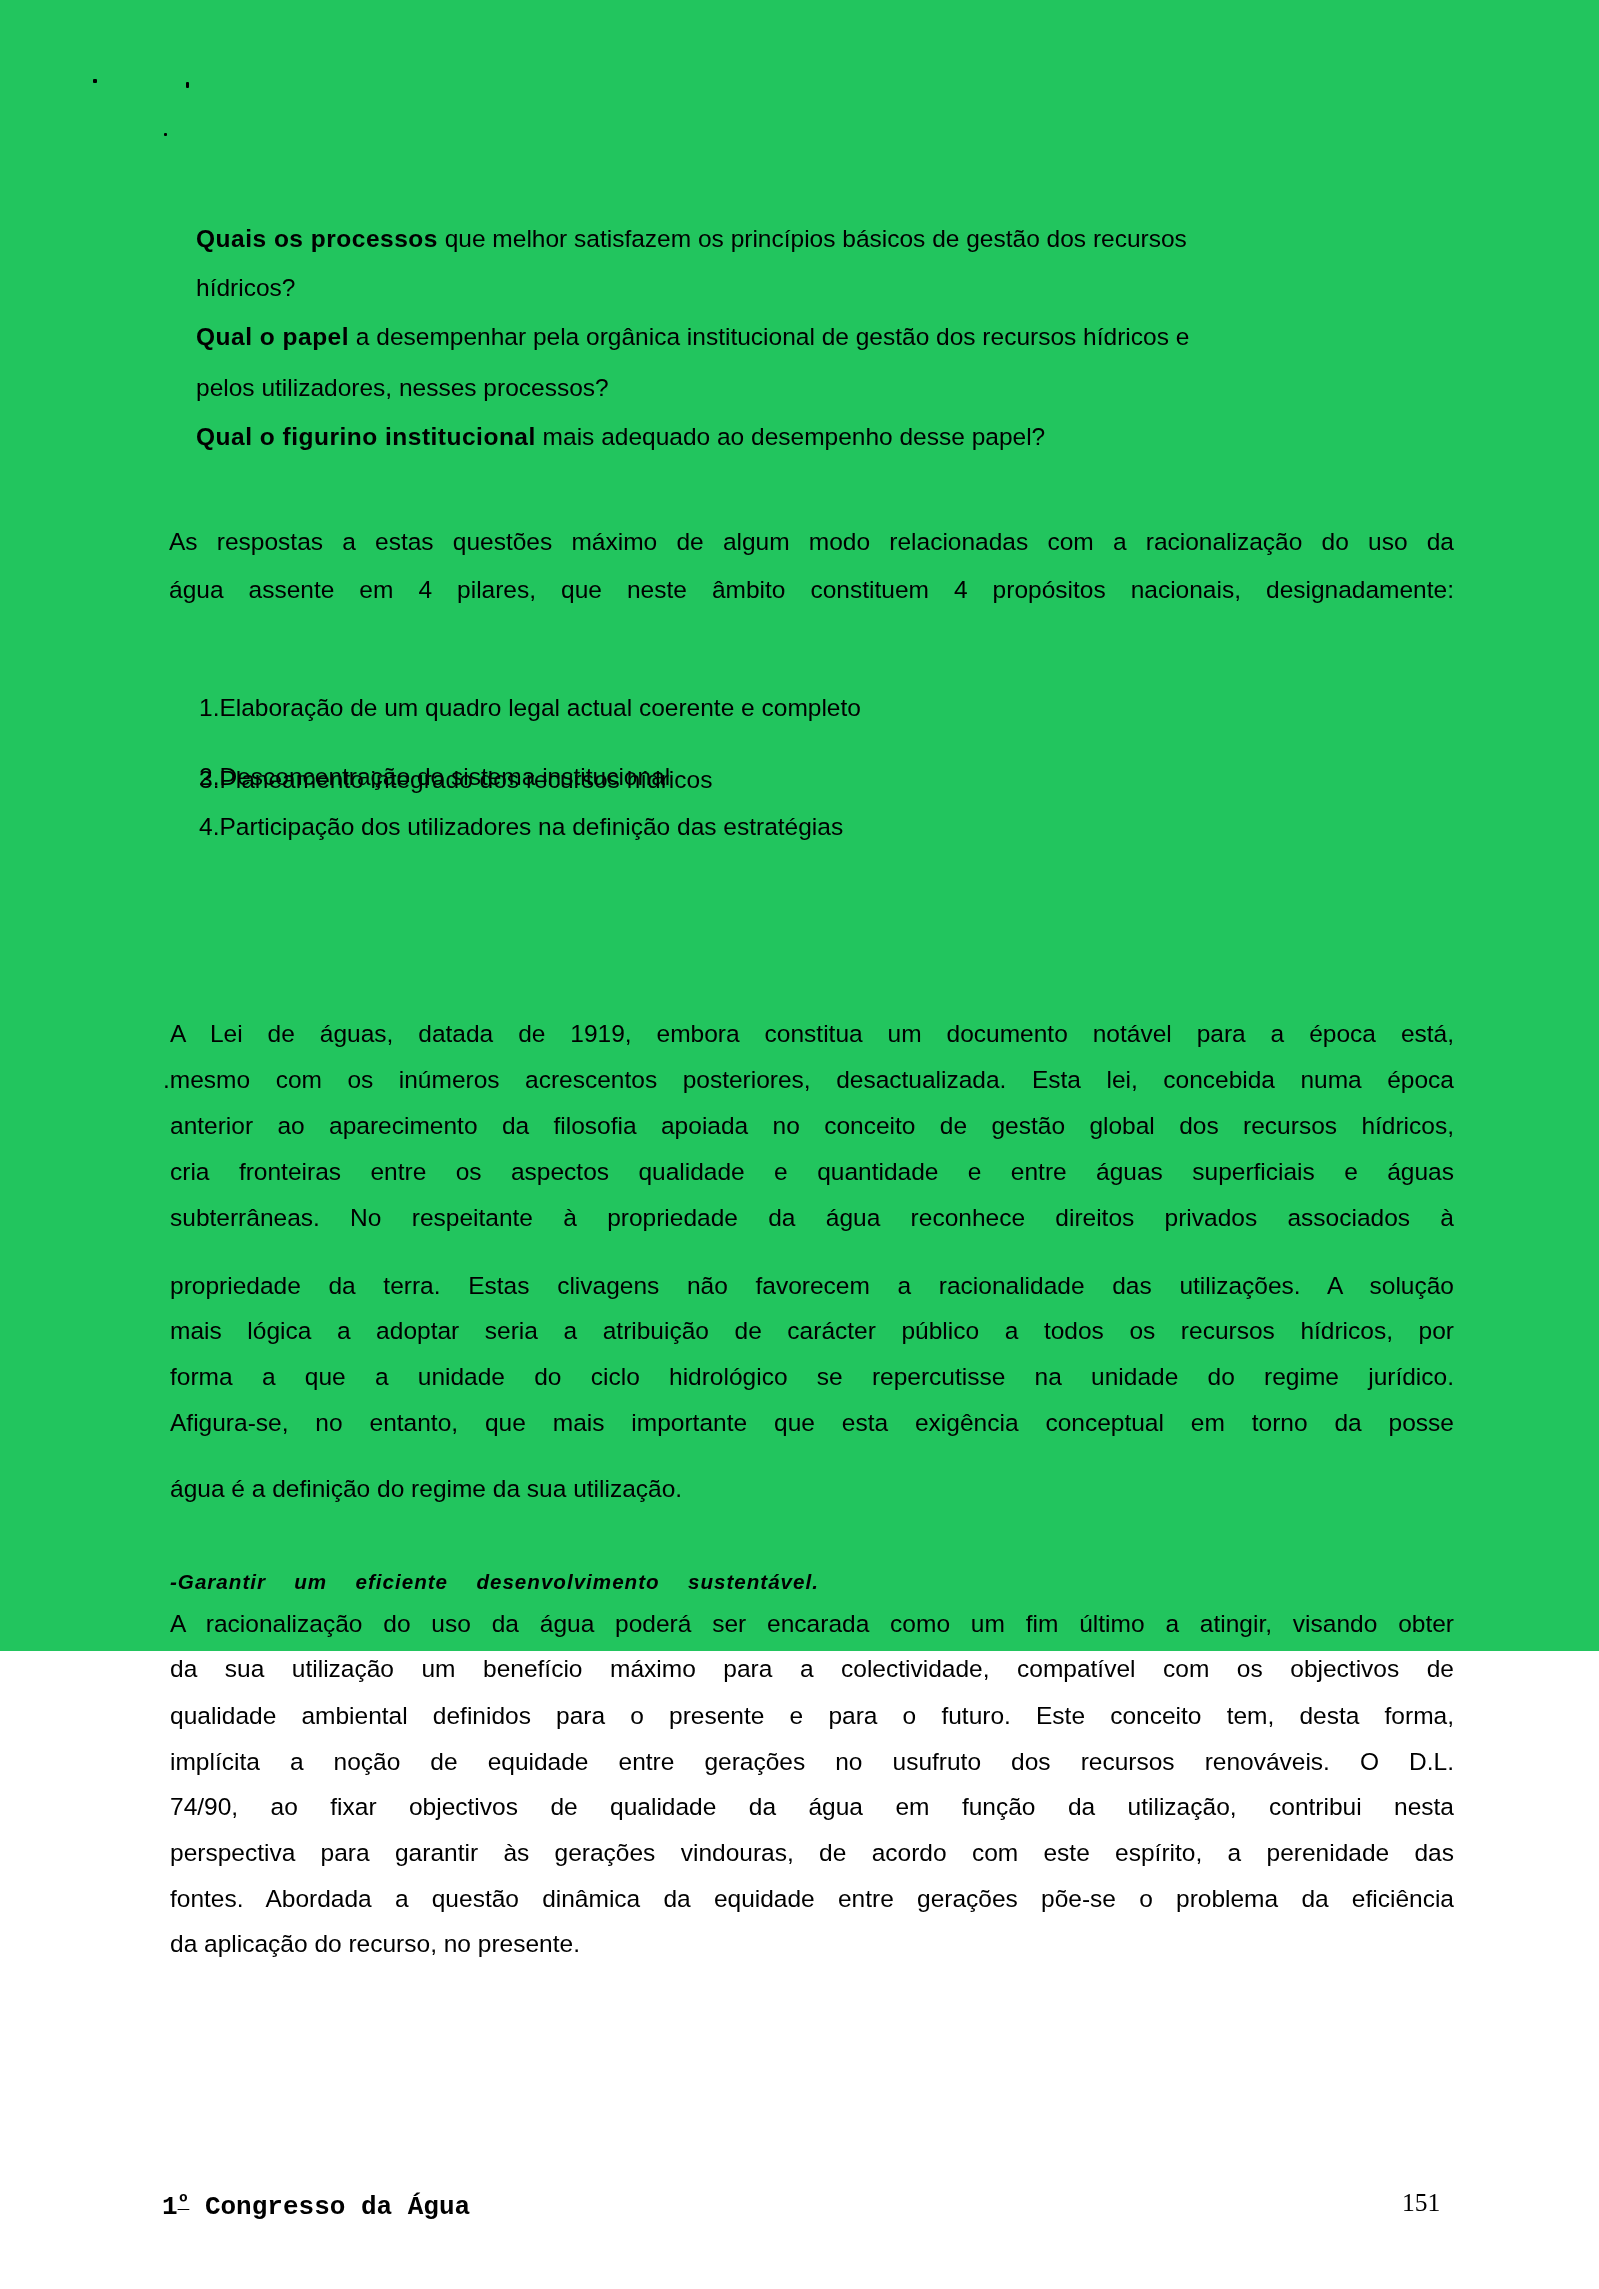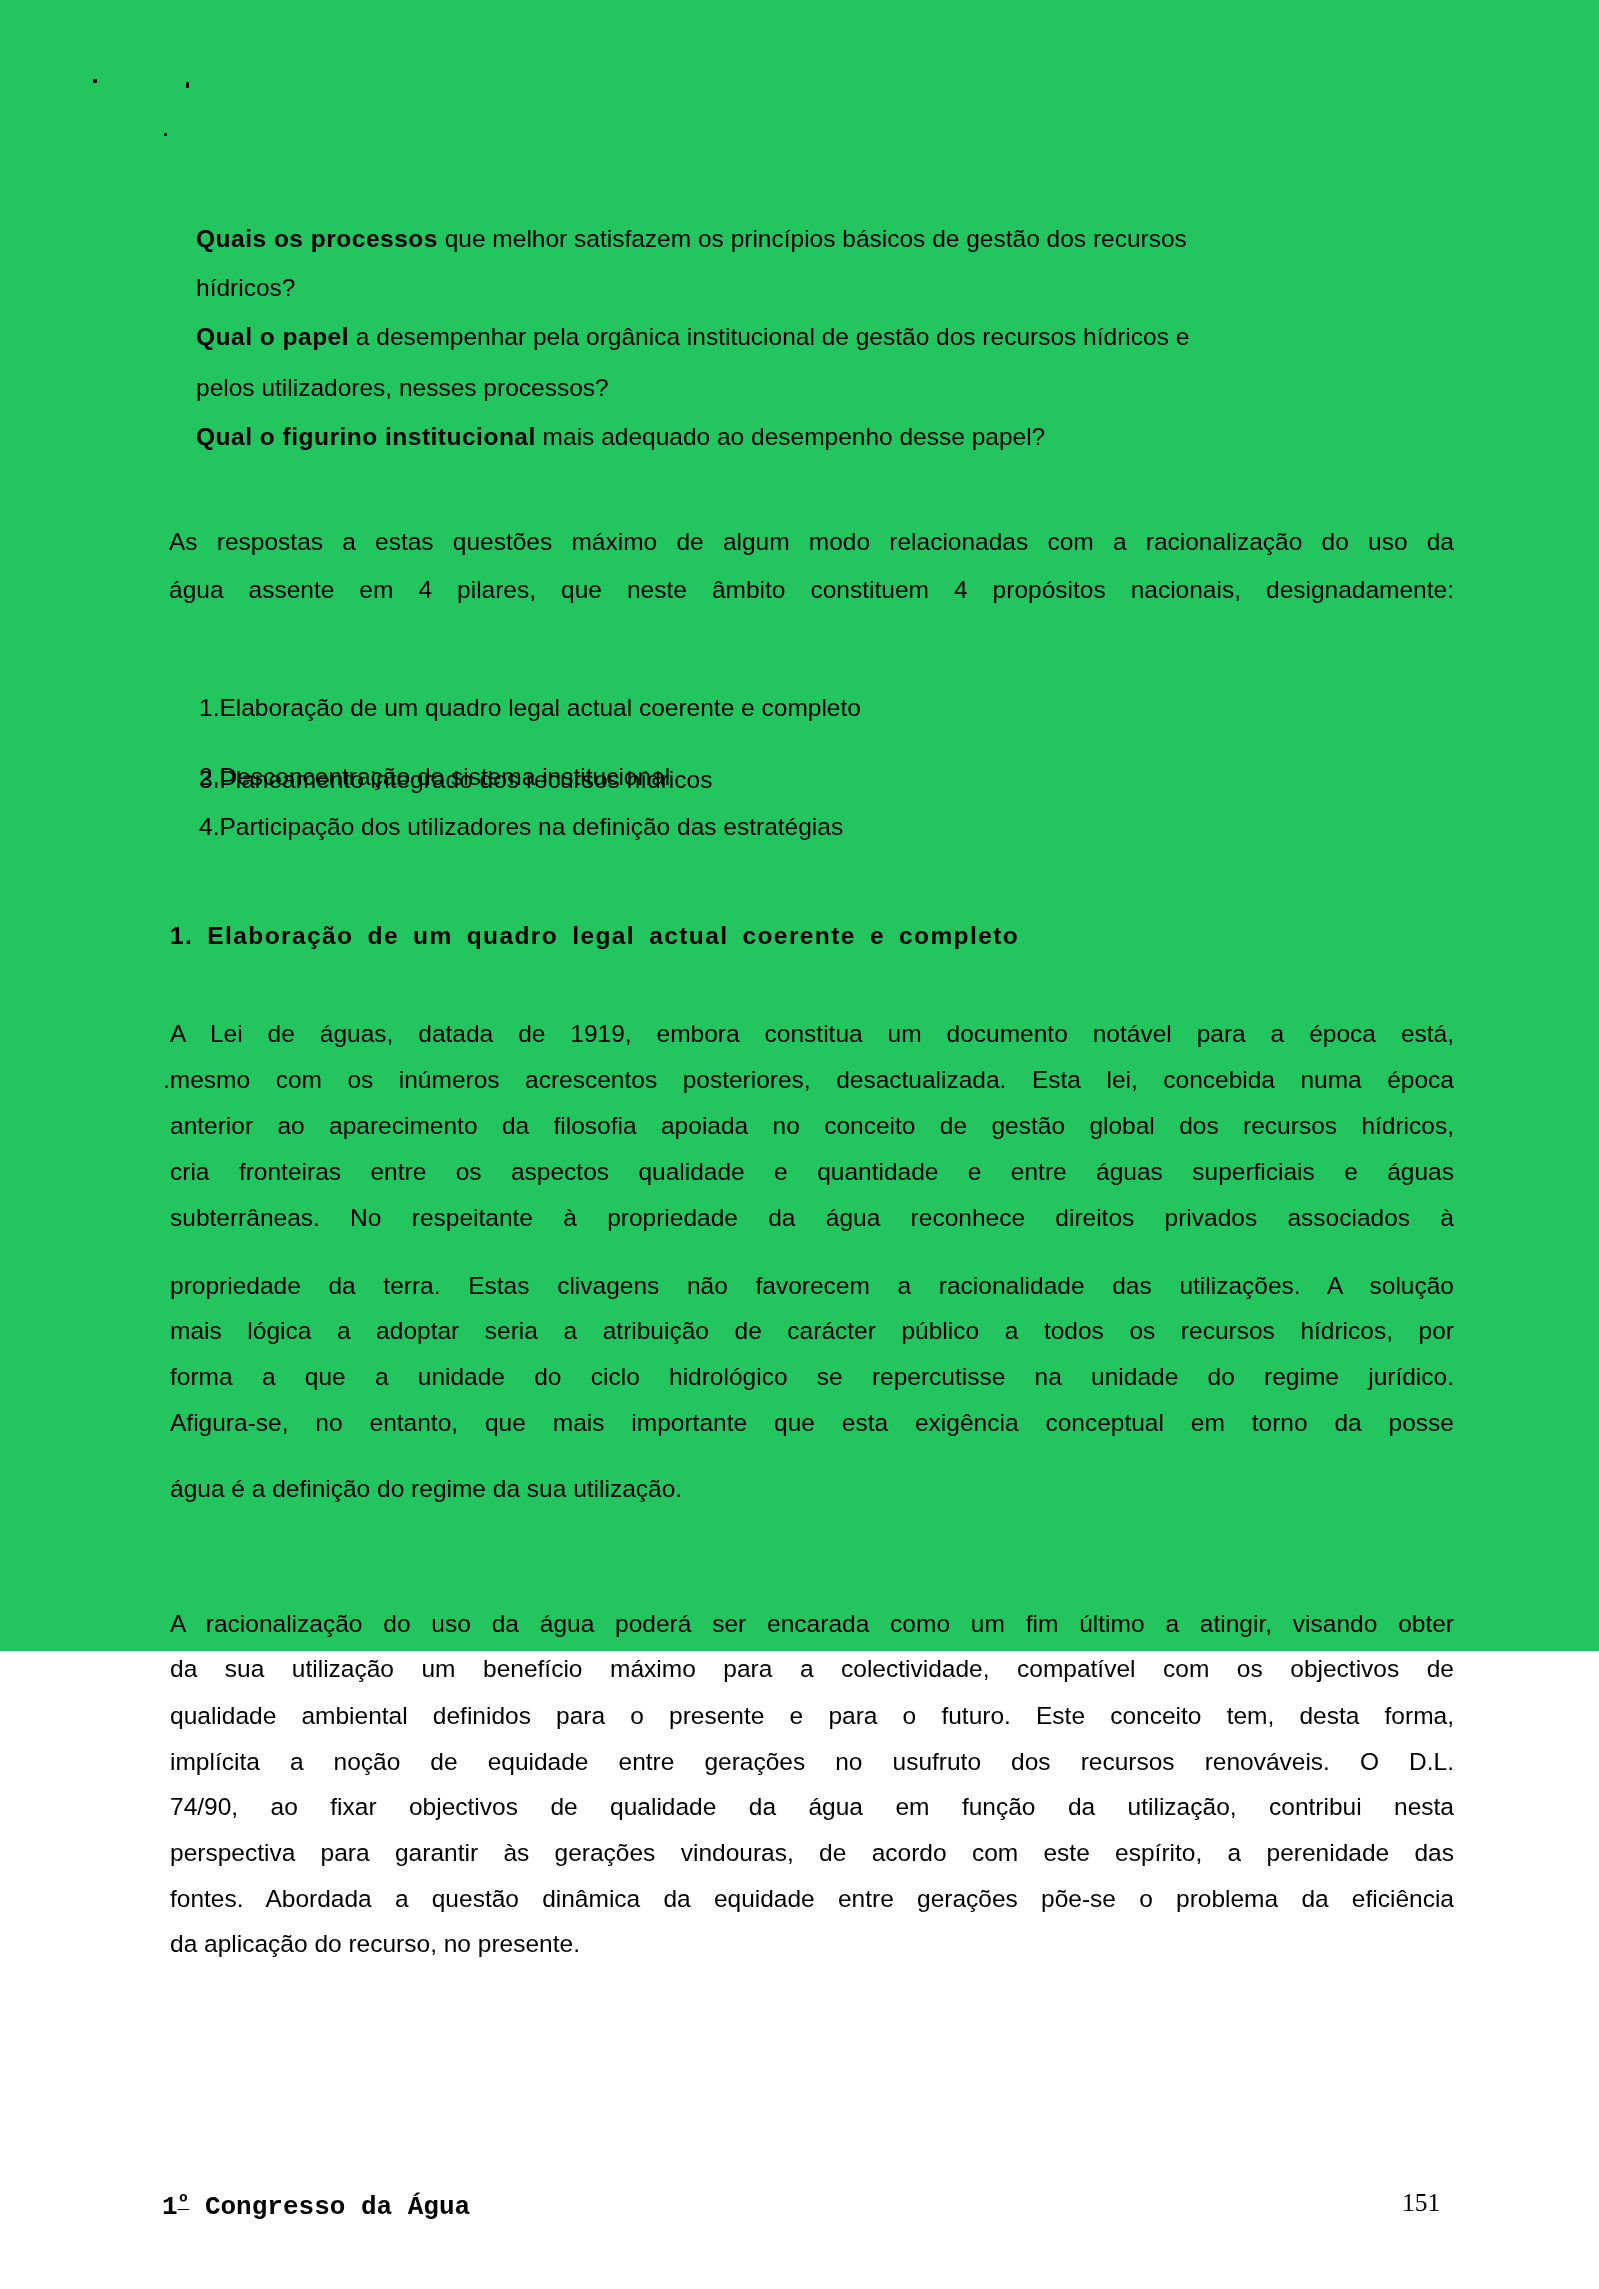--- a/index.html
+++ b/index.html
@@ -50,35 +50,35 @@
     <div class="line just" style="left:169px;top:575px;width:1285px;">água assente em 4 pilares, que neste âmbito  constituem 4 propósitos nacionais, designadamente:</div>
   </div>
 
   <div>
     <div class="line" style="left:199px;top:673px;margin-top:20px;">1.Elaboração de um quadro legal actual coerente e completo</div>
     <div class="line" style="left:199px;top:718px;margin-top:44px;">2.Desconcentração  do sistema institucional</div>
     <div class="line" style="left:199px;top:765px;">3.Planeamento integrado dos recursos hídricos</div>
     <div class="line" style="left:199px;top:812px;">4.Participação dos utilizadores na definição das estratégias</div>
   </div>
 
-  <div class="line heading" style="left:170px;top:921px;">1. Elaboração de um quadro legal actual coerente e completo</div>
 
   <div>
     <div class="line just" style="left:170px;top:1019px;width:1284px;">A Lei de águas, datada de 1919, embora constitua um documento notável para a época está,</div>
     <div class="line just" style="left:163px;top:1065px;width:1291px;">.mesmo com os inúmeros acrescentos posteriores, desactualizada. Esta lei, concebida numa época</div>
     <div class="line just" style="left:170px;top:1111px;width:1284px;">anterior ao aparecimento da filosofia apoiada no conceito de gestão global dos recursos hídricos,</div>
     <div class="line just" style="left:170px;top:1157px;width:1284px;">cria fronteiras entre os aspectos qualidade e quantidade e entre águas superficiais e águas</div>
     <div class="line just" style="left:170px;top:1203px;width:1284px;">subterrâneas. No respeitante à propriedade da água reconhece direitos privados associados à</div>
     <div class="line just" style="left:170px;top:1271px;width:1284px;">propriedade da terra. Estas clivagens não favorecem a racionalidade das utilizações. A solução</div>
     <div class="line just" style="left:170px;top:1316px;width:1284px;">mais lógica a adoptar seria a atribuição de carácter público a todos os recursos hídricos,  por</div>
     <div class="line just" style="left:170px;top:1362px;width:1284px;">forma a que a unidade do ciclo hidrológico se repercutisse na unidade do regime jurídico.</div>
     <div class="line just" style="left:170px;top:1408px;width:1284px;">Afigura-se,  no entanto, que mais importante que esta exigência conceptual em torno da posse</div>
     <div class="line" style="left:170px;top:1454px;margin-top:20px;">água  é a definição do regime da sua utilização.</div>
   </div>
 
+  <div class="line ital" style="left:170px;top:1567px;">-Garantir um eficiente desenvolvimento sustentável.</div>
 
   <div>
     <div class="line just" style="left:170px;top:1609px;width:1284px;">A racionalização do uso da água poderá ser encarada como um fim último a atingir, visando obter</div>
     <div class="line just" style="left:170px;top:1654px;width:1284px;">da sua utilização um benefício máximo para a colectividade, compatível com os objectivos de</div>
     <div class="line just" style="left:170px;top:1701px;width:1284px;">qualidade ambiental definidos para o presente e para o futuro. Este conceito tem, desta forma,</div>
     <div class="line just" style="left:170px;top:1747px;width:1284px;">implícita a noção de equidade entre gerações no usufruto dos recursos renováveis. O D.L.</div>
     <div class="line just" style="left:170px;top:1792px;width:1284px;">74/90, ao fixar objectivos de qualidade da água em função da utilização, contribui nesta</div>
     <div class="line just" style="left:170px;top:1838px;width:1284px;">perspectiva para garantir às  gerações vindouras,  de acordo com este espírito,  a perenidade das</div>
     <div class="line just" style="left:170px;top:1884px;width:1284px;">fontes.  Abordada a questão  dinâmica da equidade entre gerações põe-se o problema da eficiência</div>
     <div class="line" style="left:170px;top:1929px;">da  aplicação do recurso, no presente.</div>

